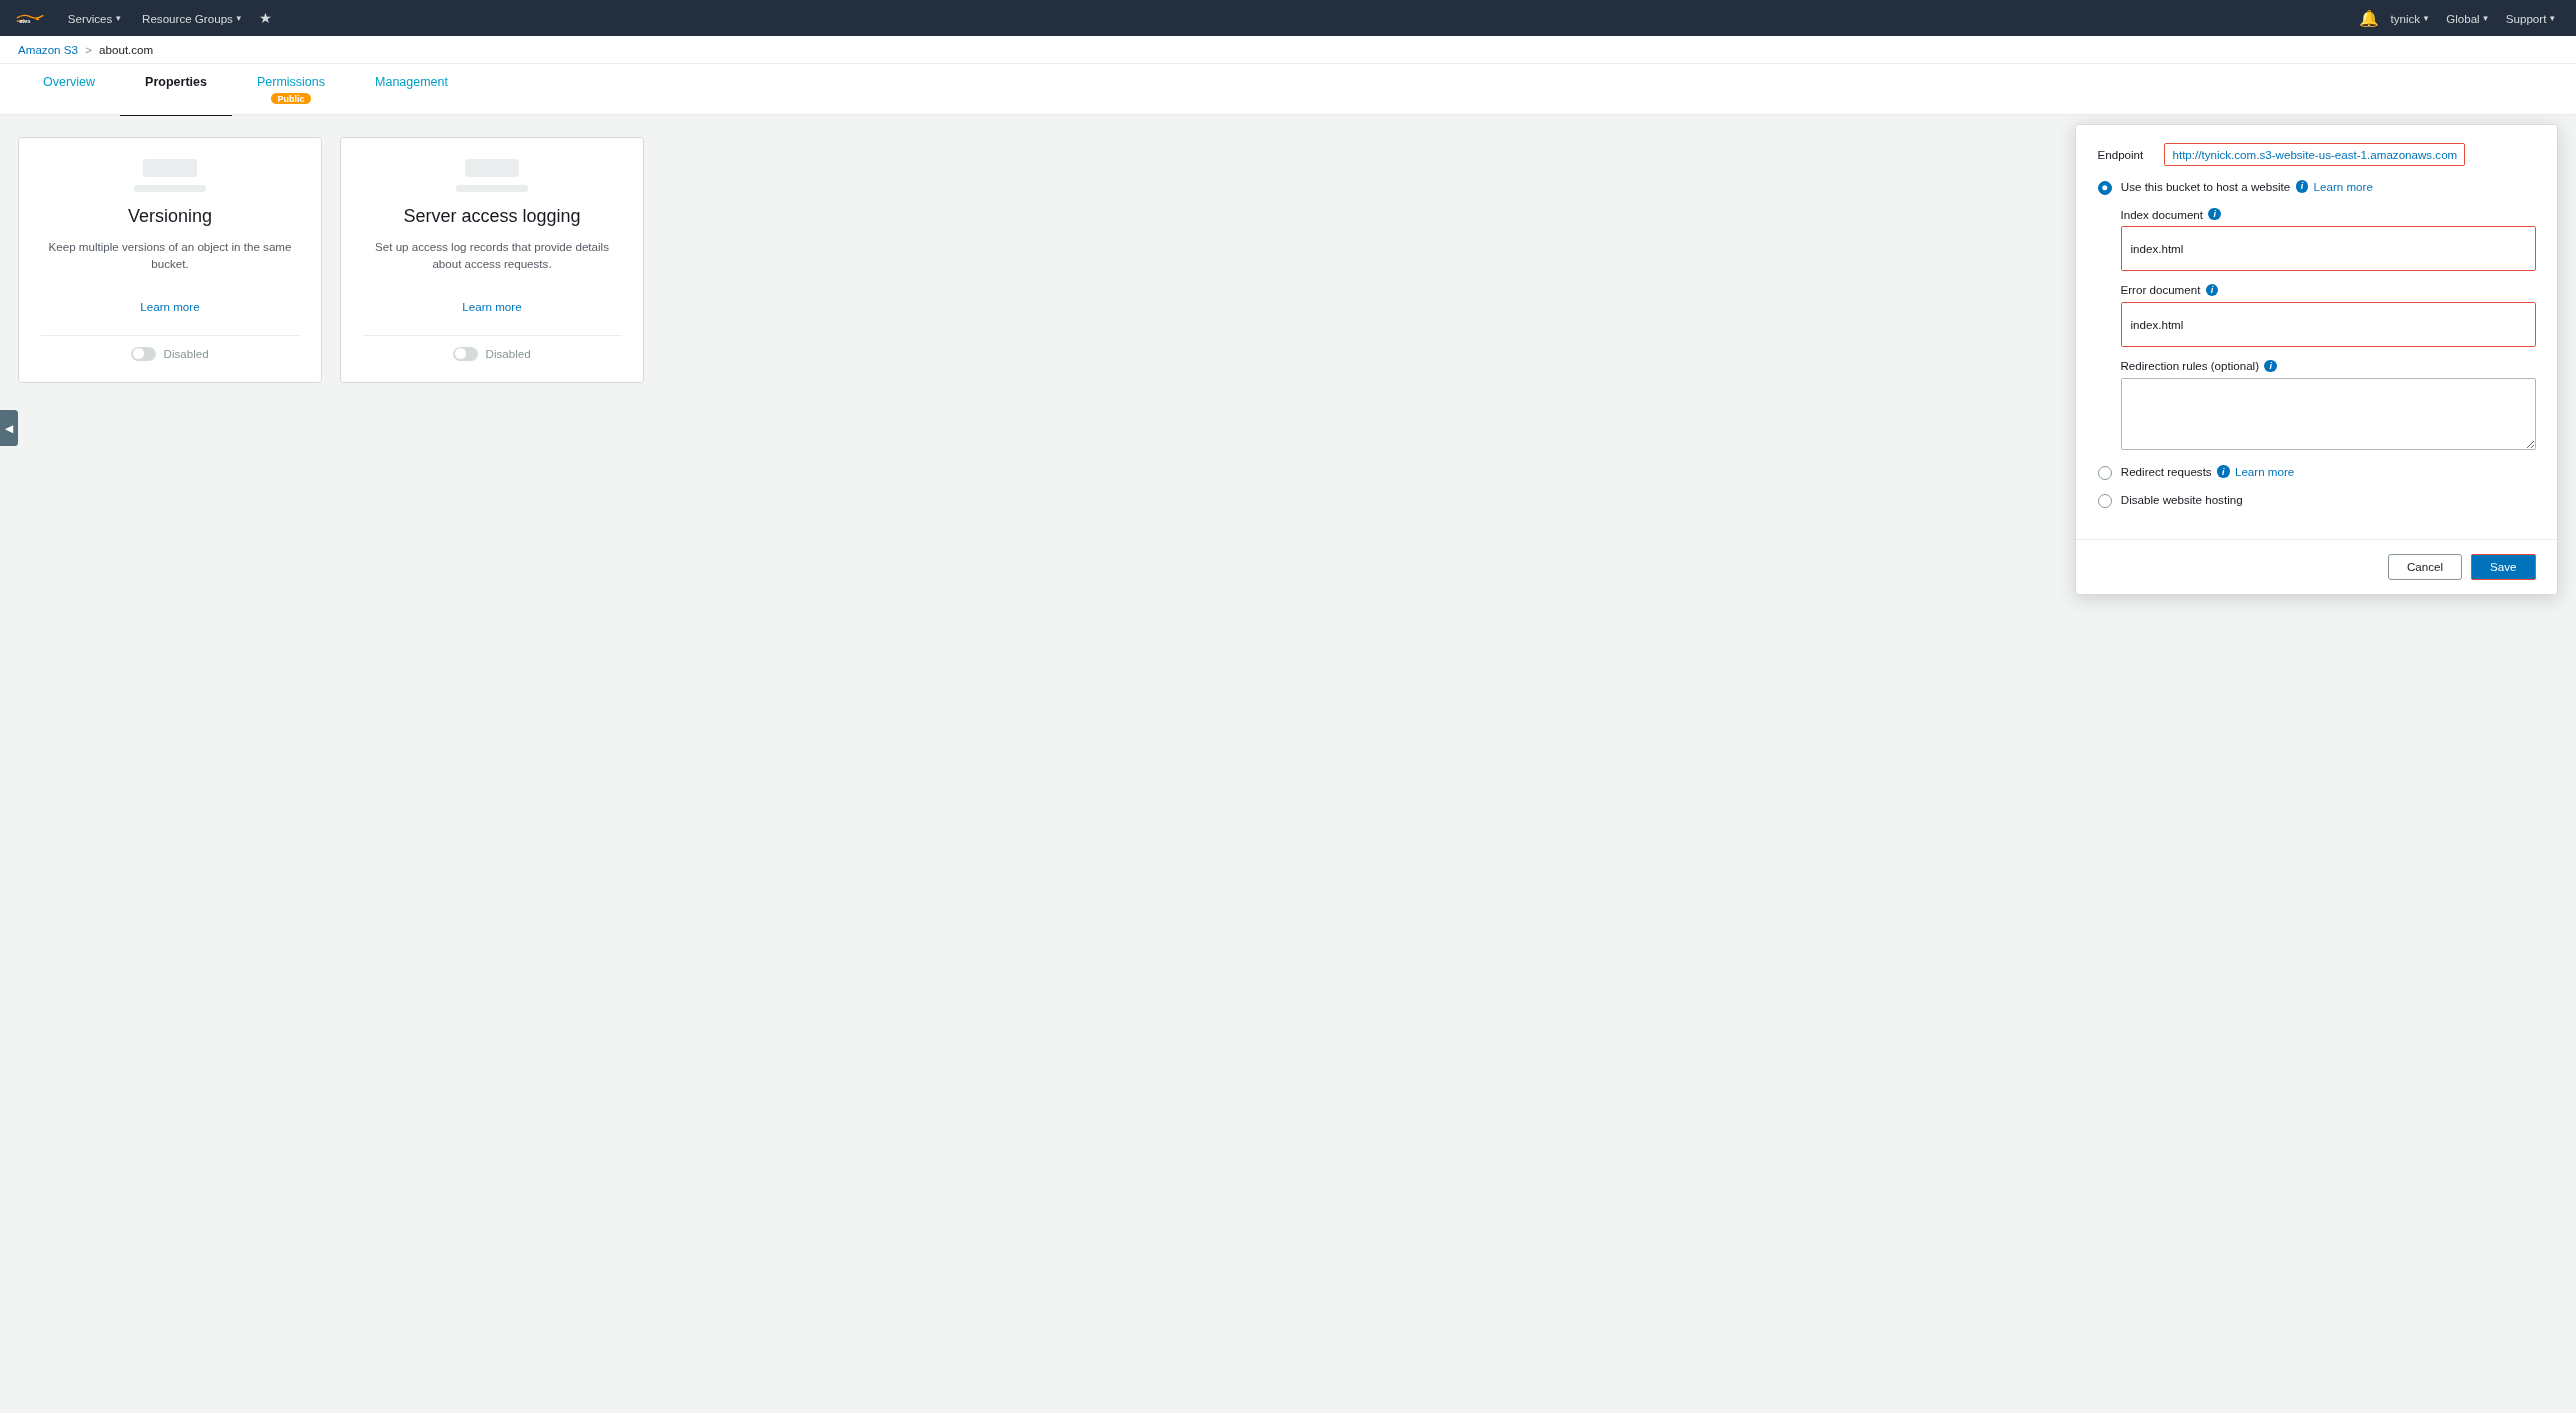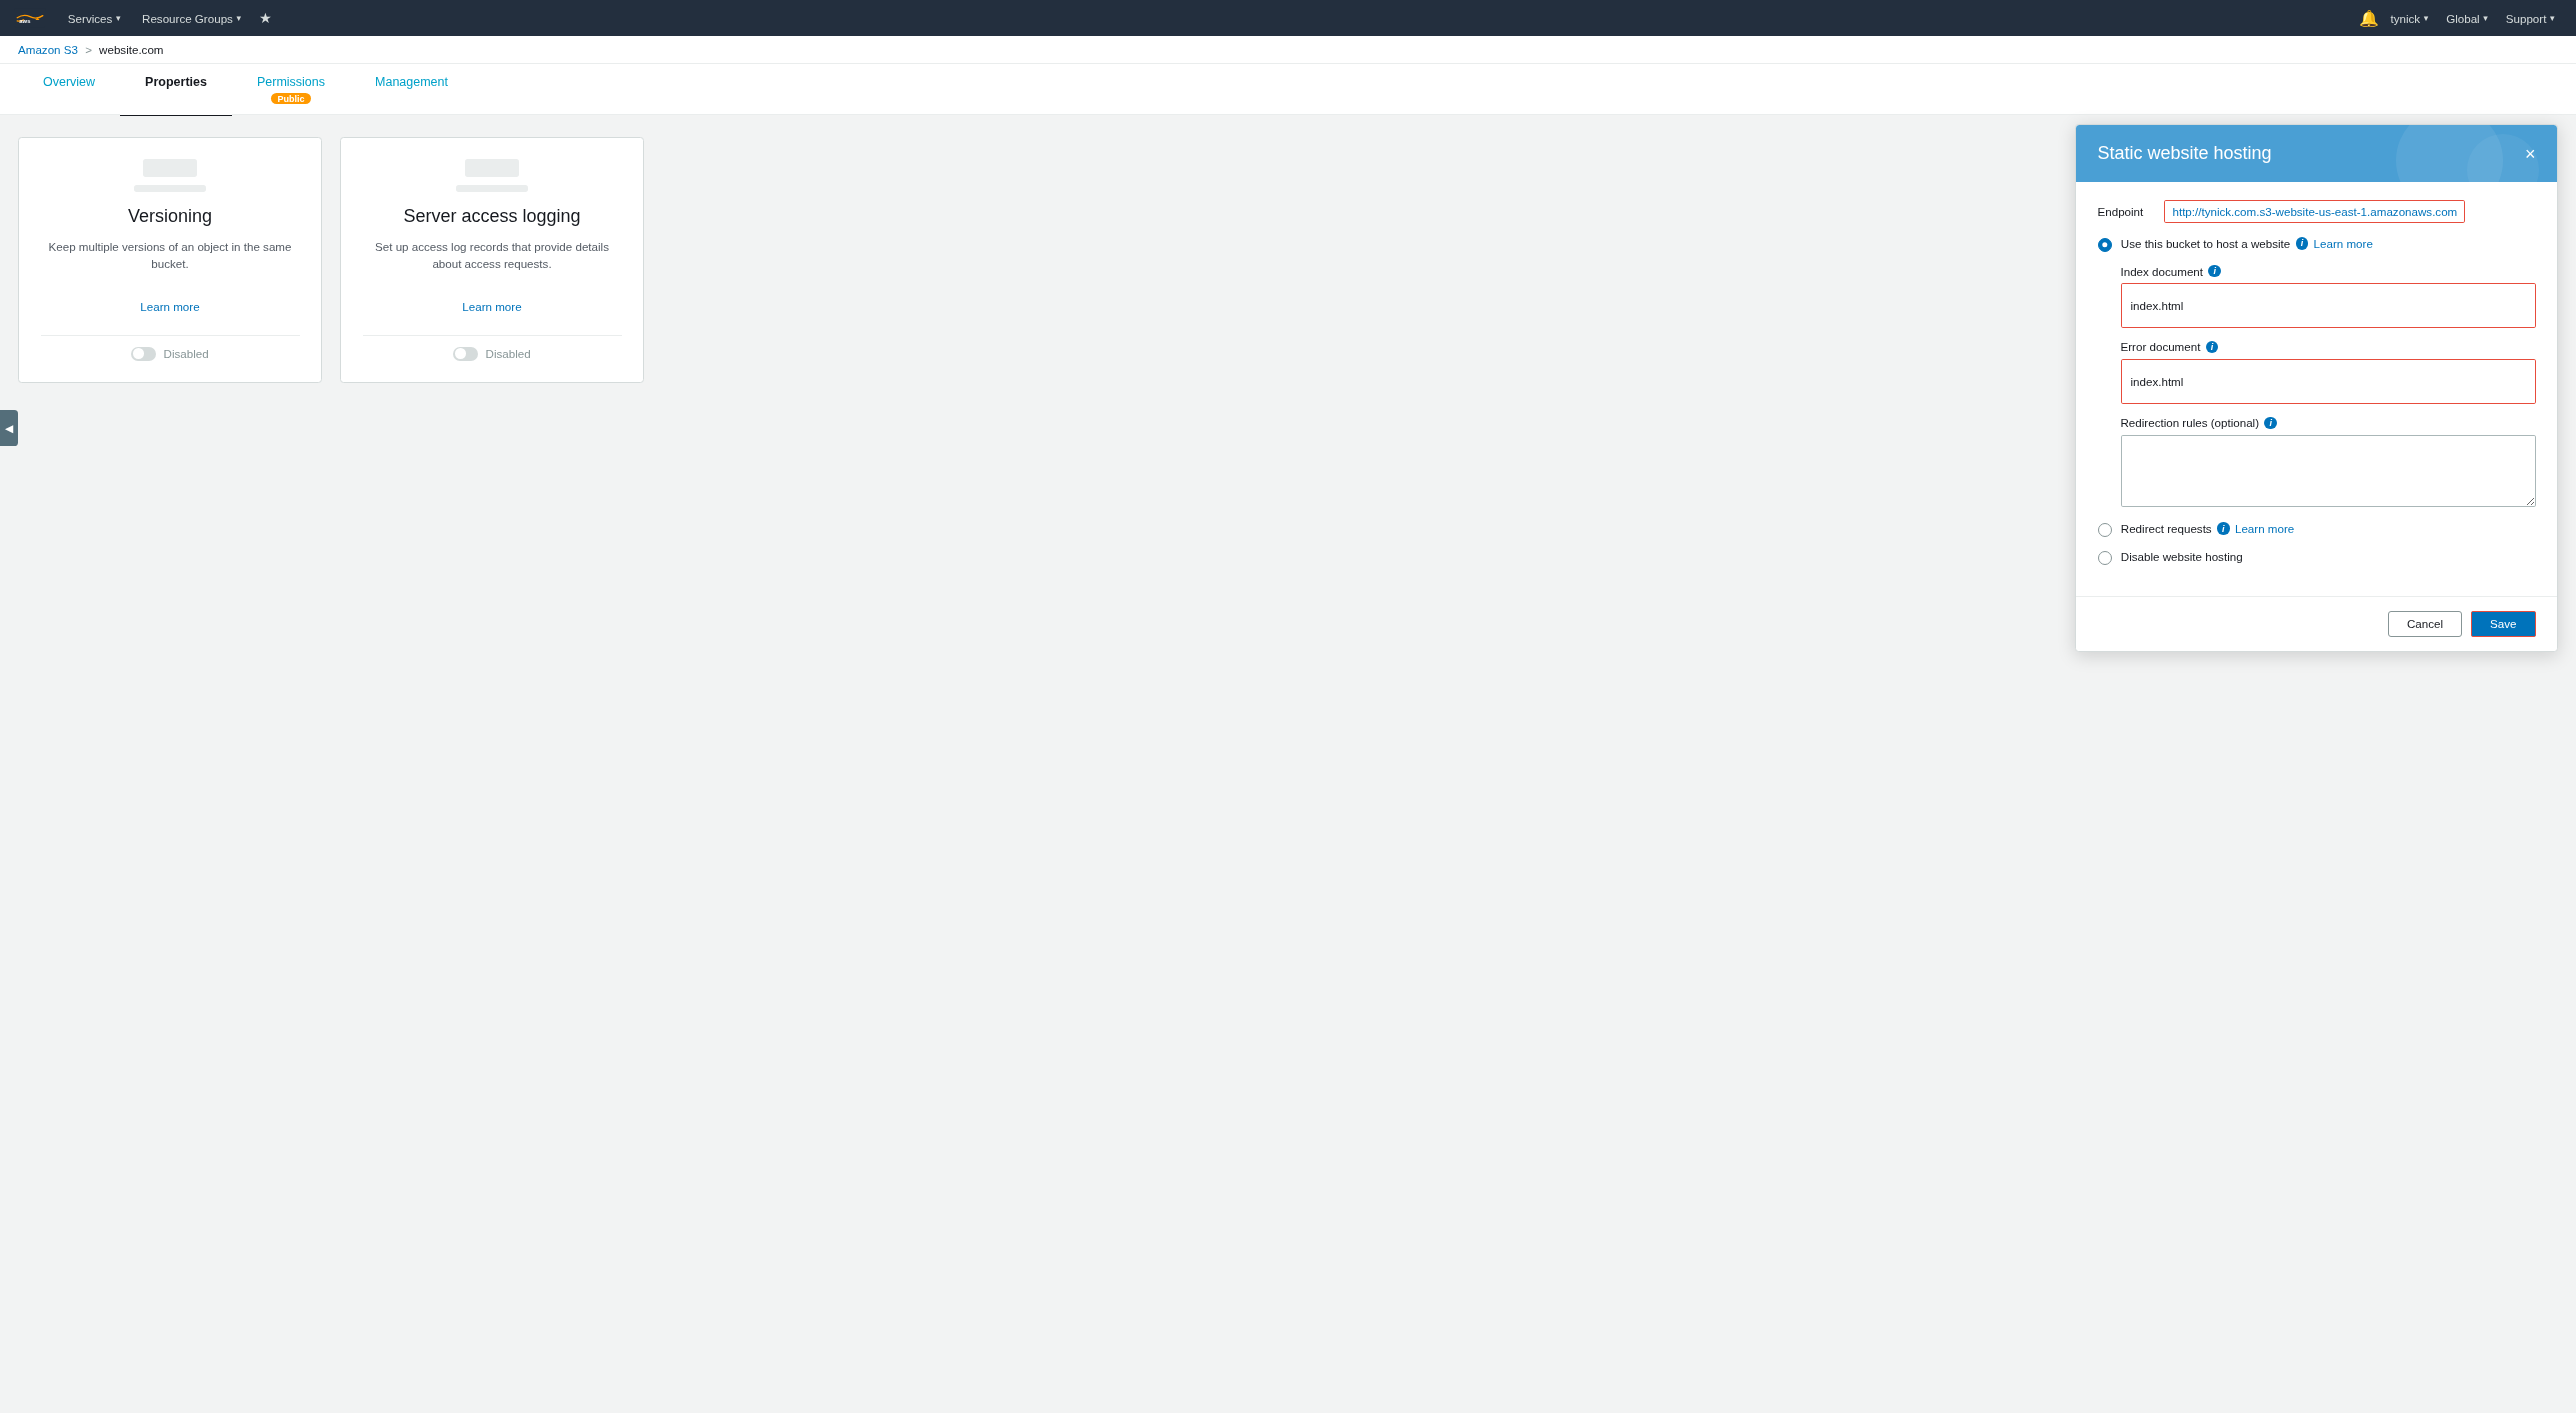--- a/index.html
+++ b/index.html
@@ -427,21 +427,21 @@
     <div class="nav-item">
       <span>Support</span>
       <span class="nav-chevron">▾</span>
     </div>
   </div>
 </nav>
 
 <div class="breadcrumb">
   <a class="breadcrumb-link">Amazon S3</a>
   <span class="breadcrumb-sep">&gt;</span>
-  <span class="breadcrumb-current">website.com</span>
+  <span class="breadcrumb-current">about.com</span>
 </div>
 
 <div class="tabs-bar">
   <div class="tab teal">
     <span>Overview</span>
   </div>
   <div class="tab active">
     <span>Properties</span>
   </div>
   <div class="tab teal">
@@ -480,24 +480,20 @@
       <a class="card-link">Learn more</a>
       <hr class="card-divider">
       <div class="card-status">
         <div class="toggle-circle"></div>
         <span>Disabled</span>
       </div>
     </div>
   </div>
 
   <div class="swh-panel">
-    <div class="swh-header">
-      <span class="swh-title">Static website hosting</span>
-      <button class="swh-close">×</button>
-    </div>
     <div class="swh-body">
 
       <div class="endpoint-row">
         <span class="endpoint-label">Endpoint</span>
         <a class="endpoint-url">http://tynick.com.s3-website-us-east-1.amazonaws.com</a>
       </div>
 
       <div class="radio-option">
         <div class="radio-btn"></div>
         <span class="radio-label">

